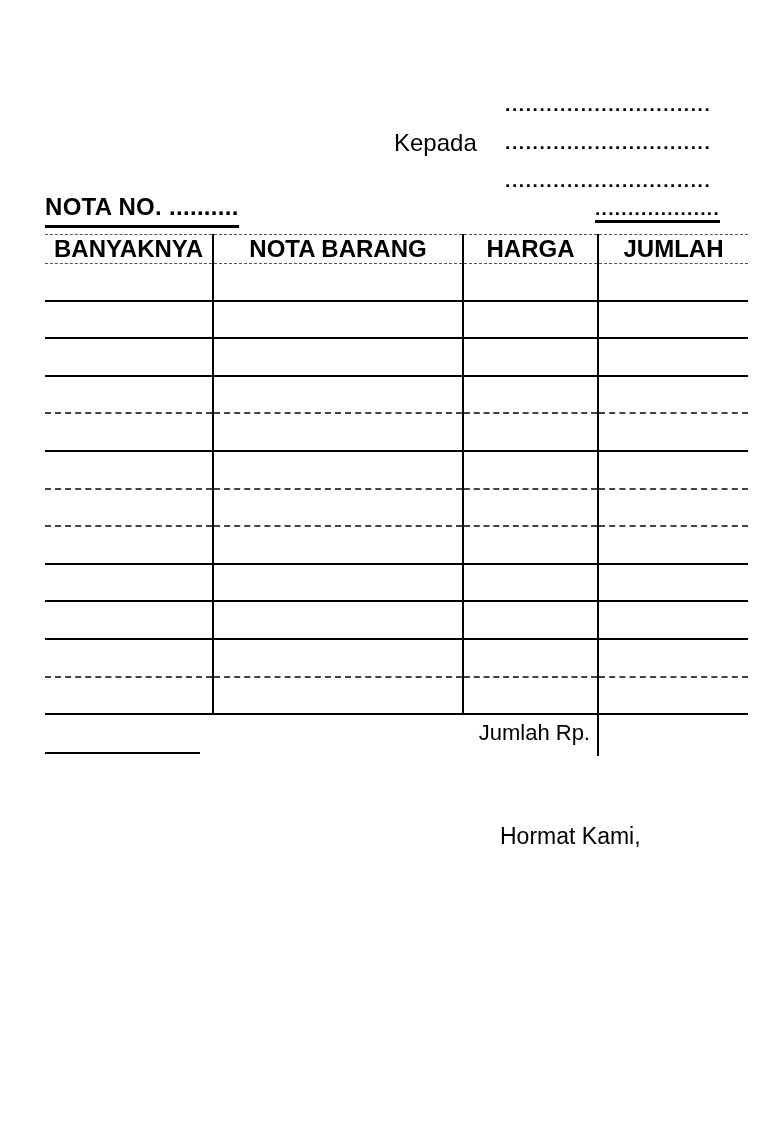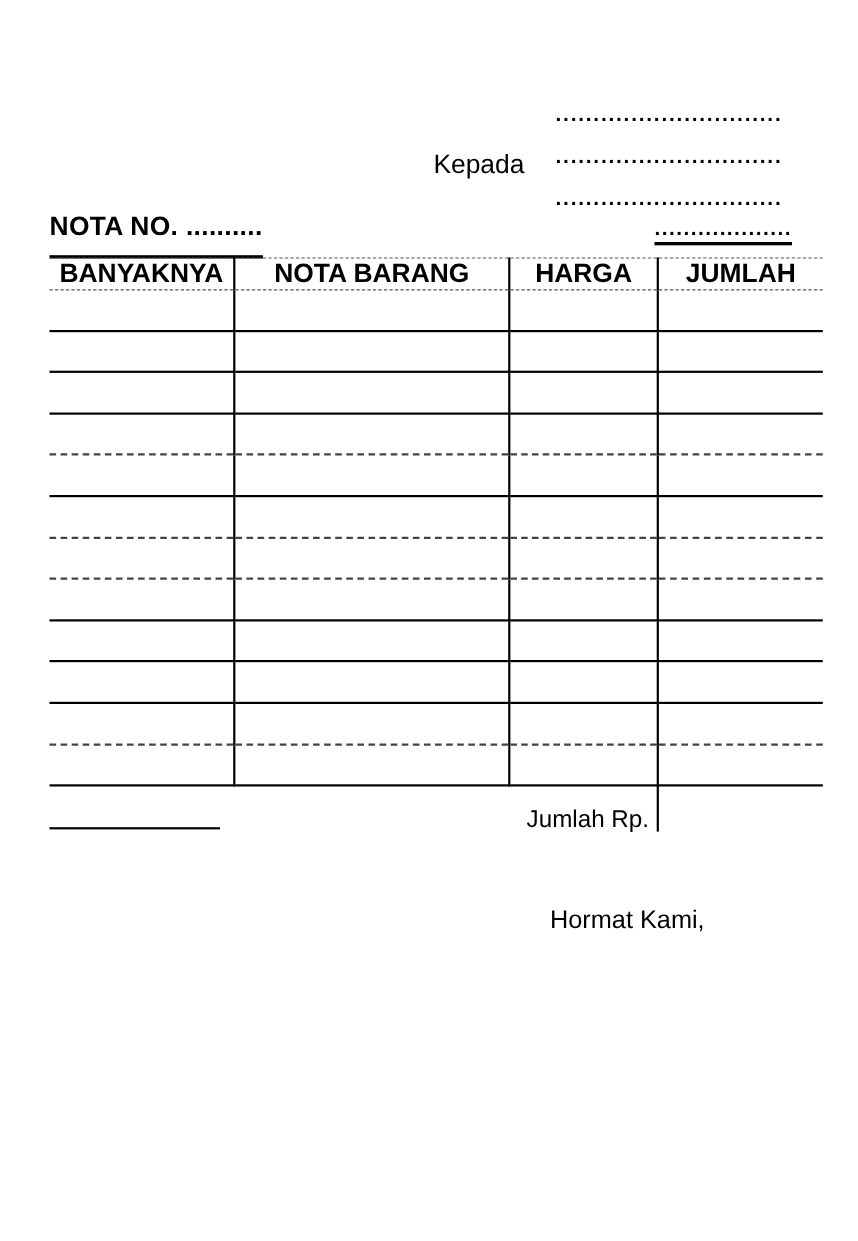--- a/index.html
+++ b/index.html
@@ -10,21 +10,21 @@
     background: #ffffff;
     color: #000000;
     font-family: "Liberation Sans", "DejaVu Sans", sans-serif;
     overflow: hidden;
   }
 
   
   .kepada-label {
     position: absolute;
     left: 394px;
-    top: 136px;
+    top: 129px;
     font-size: 24px;
     line-height: 28px;
   }
   .fill-dots {
     position: absolute;
     left: 505px;
     font-weight: 700;
     font-size: 19px;
     line-height: 20px;
     letter-spacing: 1.6px;
@@ -37,21 +37,21 @@
   
   .nota-title {
     position: absolute;
     left: 45px;
     top: 194px;
     font-weight: 700;
     font-size: 24px;
     line-height: 26px;
     letter-spacing: 0.3px;
     border-bottom: 3px solid #000;
-    padding-bottom: 12px;
+    padding-bottom: 5px;
     white-space: nowrap;
   }
   
   .date-dots {
     position: absolute;
     left: 595px;
     top: 200px;
     font-weight: 700;
     font-size: 19px;
     line-height: 18px;
@@ -106,21 +106,20 @@
   
   .total-label {
     position: absolute;
     left: 430px;
     top: 719px;
     width: 160px;
     text-align: right;
     font-size: 22px;
     line-height: 28px;
     white-space: nowrap;
-    margin-top: 12px;
   }
   .total-divider {
     position: absolute;
     left: 597px;
     top: 714px;
     width: 2px;
     height: 42px;
     background: #000;
   }
   .total-value {

